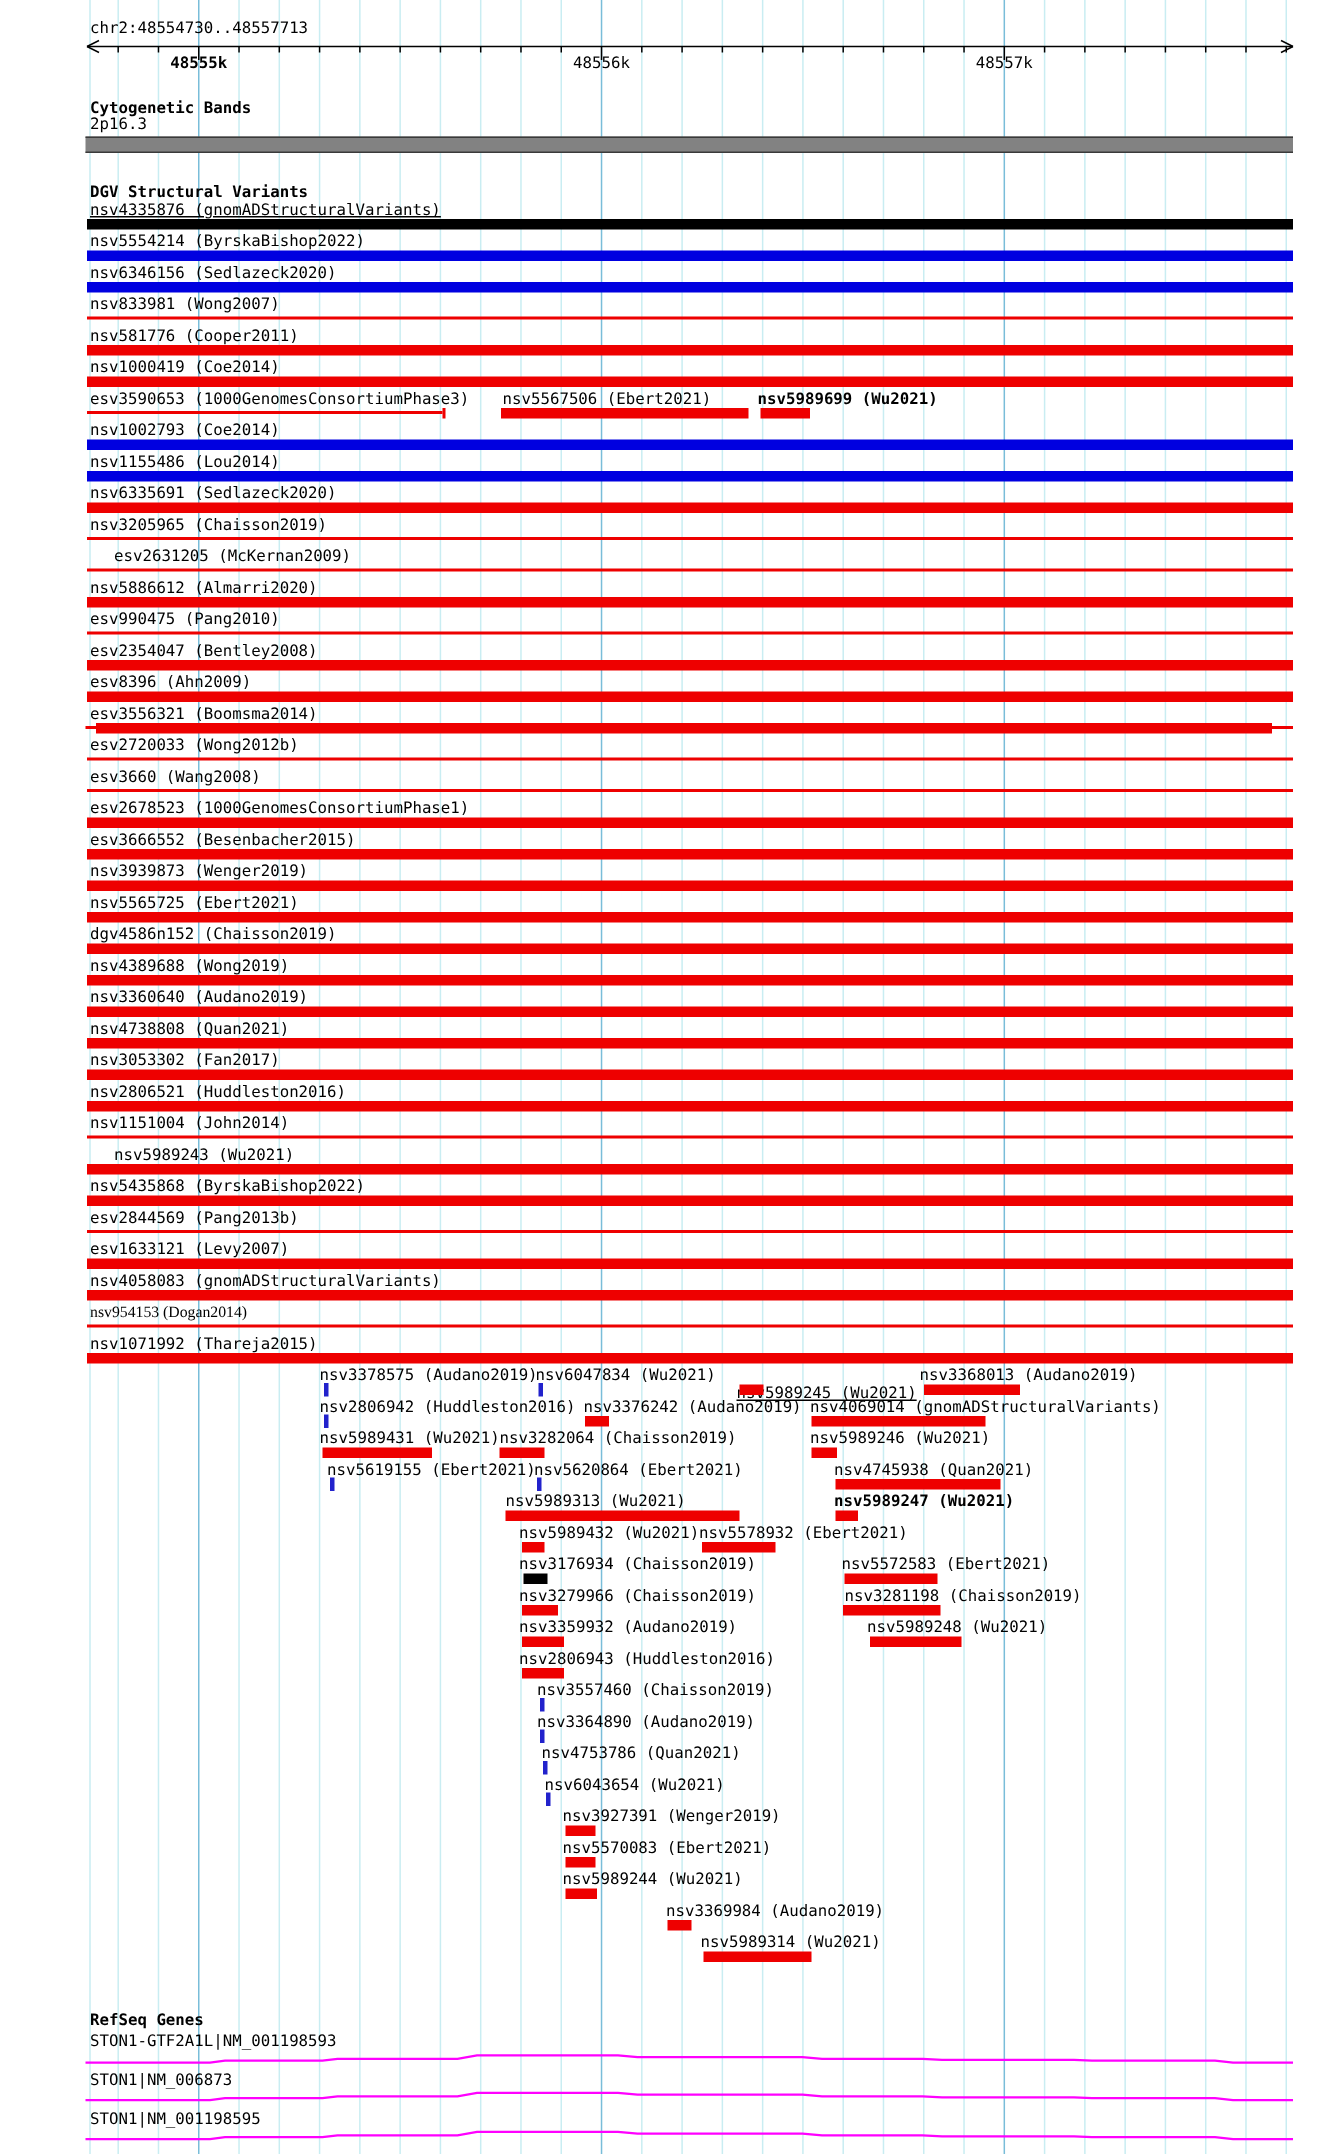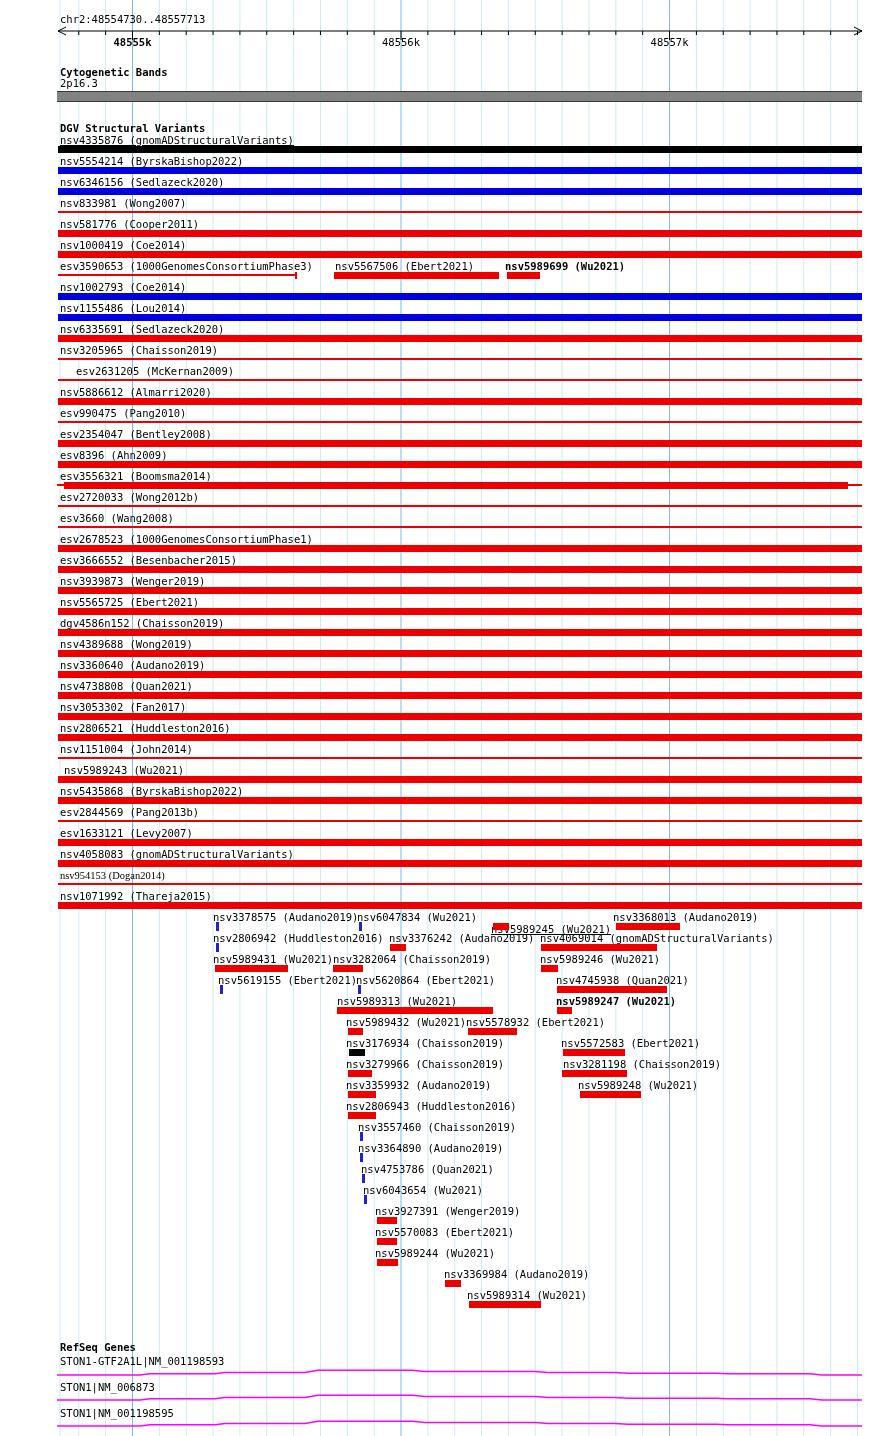--- a/index.html
+++ b/index.html
@@ -171,21 +171,21 @@
       <div class="lbl" style="left: 60px; top: 660px;">nsv3360640 (Audano2019)</div>
       <div class="seg" style="left: 58px; top: 671px; width: 804px; height: 7px; background: rgb(238, 0, 0);"></div>
       <div class="lbl" style="left: 60px; top: 681px;">nsv4738808 (Quan2021)</div>
       <div class="seg" style="left: 58px; top: 692px; width: 804px; height: 7px; background: rgb(238, 0, 0);"></div>
       <div class="lbl" style="left: 60px; top: 702px;">nsv3053302 (Fan2017)</div>
       <div class="seg" style="left: 58px; top: 713px; width: 804px; height: 7px; background: rgb(238, 0, 0);"></div>
       <div class="lbl" style="left: 60px; top: 723px;">nsv2806521 (Huddleston2016)</div>
       <div class="seg" style="left: 58px; top: 734px; width: 804px; height: 7px; background: rgb(238, 0, 0);"></div>
       <div class="lbl" style="left: 60px; top: 744px;">nsv1151004 (John2014)</div>
       <div class="seg" style="left: 58px; top: 757px; width: 804px; height: 2px; background: rgb(238, 0, 0);"></div>
-      <div class="lbl" style="left: 64px; top: 765px;">nsv5989243 (Wu2021)</div>
+      <div class="lbl" style="left: 76px; top: 765px;">nsv5989243 (Wu2021)</div>
       <div class="seg" style="left: 58px; top: 776px; width: 804px; height: 7px; background: rgb(238, 0, 0);"></div>
       <div class="lbl" style="left: 60px; top: 786px;">nsv5435868 (ByrskaBishop2022)</div>
       <div class="seg" style="left: 58px; top: 797px; width: 804px; height: 7px; background: rgb(238, 0, 0);"></div>
       <div class="lbl" style="left: 60px; top: 807px;">esv2844569 (Pang2013b)</div>
       <div class="seg" style="left: 58px; top: 820px; width: 804px; height: 2px; background: rgb(238, 0, 0);"></div>
       <div class="lbl" style="left: 60px; top: 828px;">esv1633121 (Levy2007)</div>
       <div class="seg" style="left: 58px; top: 839px; width: 804px; height: 7px; background: rgb(238, 0, 0);"></div>
       <div class="lbl" style="left: 60px; top: 849px;">nsv4058083 (gnomADStructuralVariants)</div>
       <div class="seg" style="left: 58px; top: 860px; width: 804px; height: 7px; background: rgb(238, 0, 0);"></div>
       <div class="lbl" style="left: 60px; top: 870px; font-family: Liberation Serif, serif;">nsv954153 (Dogan2014)</div>

